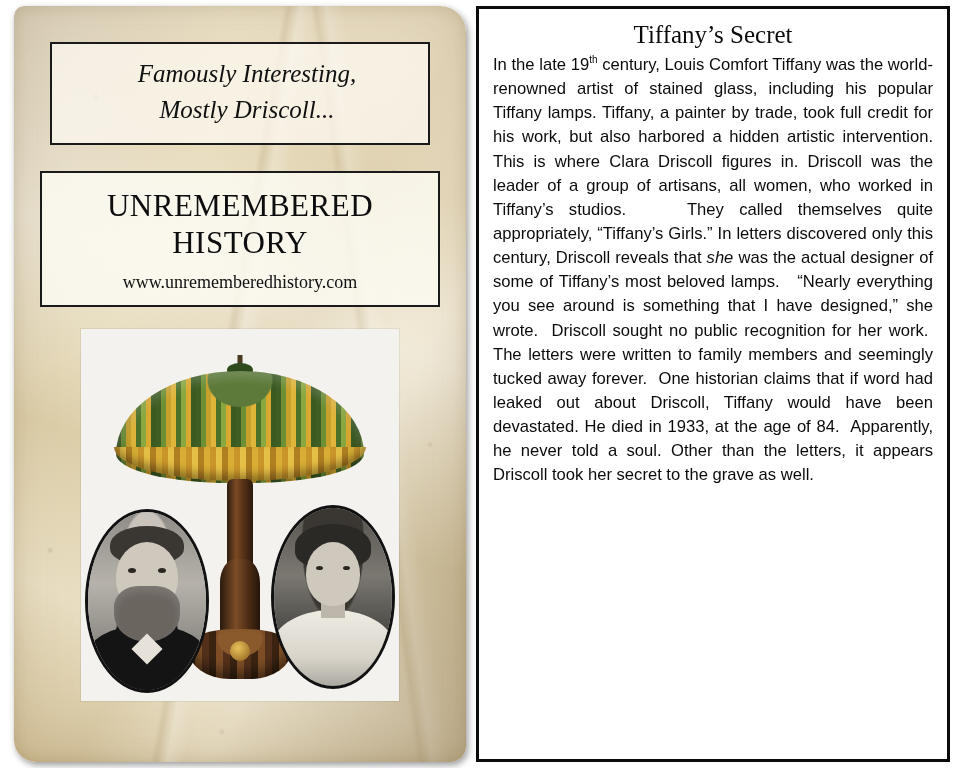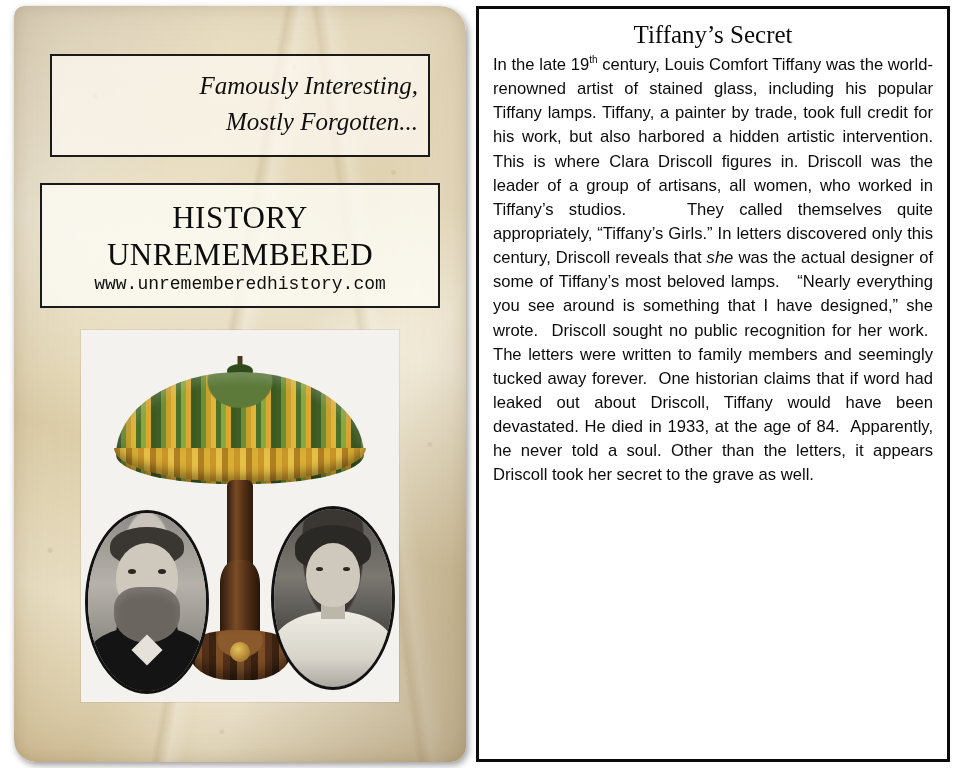--- a/index.html
+++ b/index.html
@@ -69,22 +69,22 @@
   .inner {
     position: relative;
     z-index: 3;
     padding: 36px 22px 0 22px;
   }
 
   .title-box {
     border: 2px solid #1a1a1a;
     background: rgba(253,250,242,0.72);
     padding: 12px 10px 14px 24px;
-    text-align: right;
-    margin: 12px 14px;
+    text-align: center;
+    margin: 0 14px;
   }
   .title-box .l1, .title-box .l2 {
     font-family: "Liberation Serif", serif;
     font-style: italic;
     font-size: 25px;
     line-height: 1.45;
     color: #101010;
     white-space: nowrap;
   }
 
@@ -96,23 +96,23 @@
     text-align: center;
   }
   .brand-box .b1 {
     font-family: "Liberation Serif", serif;
     font-size: 31px;
     letter-spacing: 0.5px;
     line-height: 1.22;
     color: #0d0d0d;
   }
   .brand-box .b2 {
-    font-family: Liberation Mono, monospace;
+    font-family: Liberation Serif, serif;
     font-size: 18px;
-    margin-top: 0;
+    margin-top: 10px;
     color: #101010;
   }
 
   
   .collage {
     position: relative;
     margin: 22px auto 0 auto;
     width: 318px;
     height: 372px;
     background: #ffffff;
@@ -337,26 +337,26 @@
 <body>
 
 <div class="page">
 
   <div class="left-col">
     <div class="paper">
       <div class="inner">
 
         <div class="title-box">
           <div class="l1">Famously Interesting,</div>
-          <div class="l2">Mostly Forgotten...</div>
+          <div class="l2">Mostly Driscoll...</div>
         </div>
 
         <div class="brand-box">
+          <div class="b1">UNREMEMBERED</div>
           <div class="b1">HISTORY</div>
-          <div class="b1">UNREMEMBERED</div>
           <div class="b2">www.unrememberedhistory.com</div>
         </div>
 
         <div class="collage">
 
           <div class="lamp-photo">
             <div class="finial"></div>
             <div class="shade-top"></div>
             <div class="shade"></div>
             <div class="shade-band"></div>

